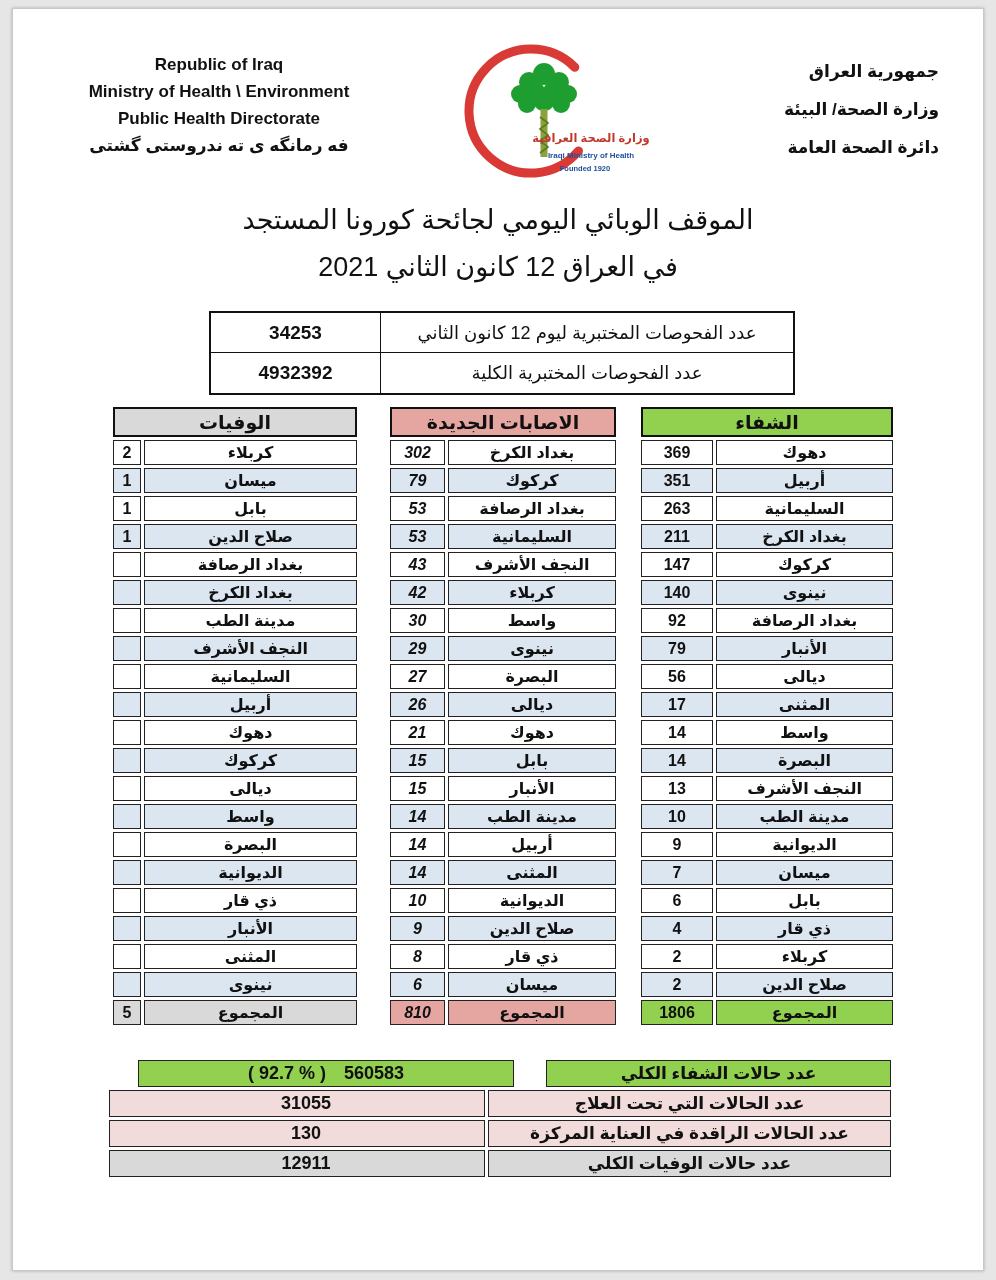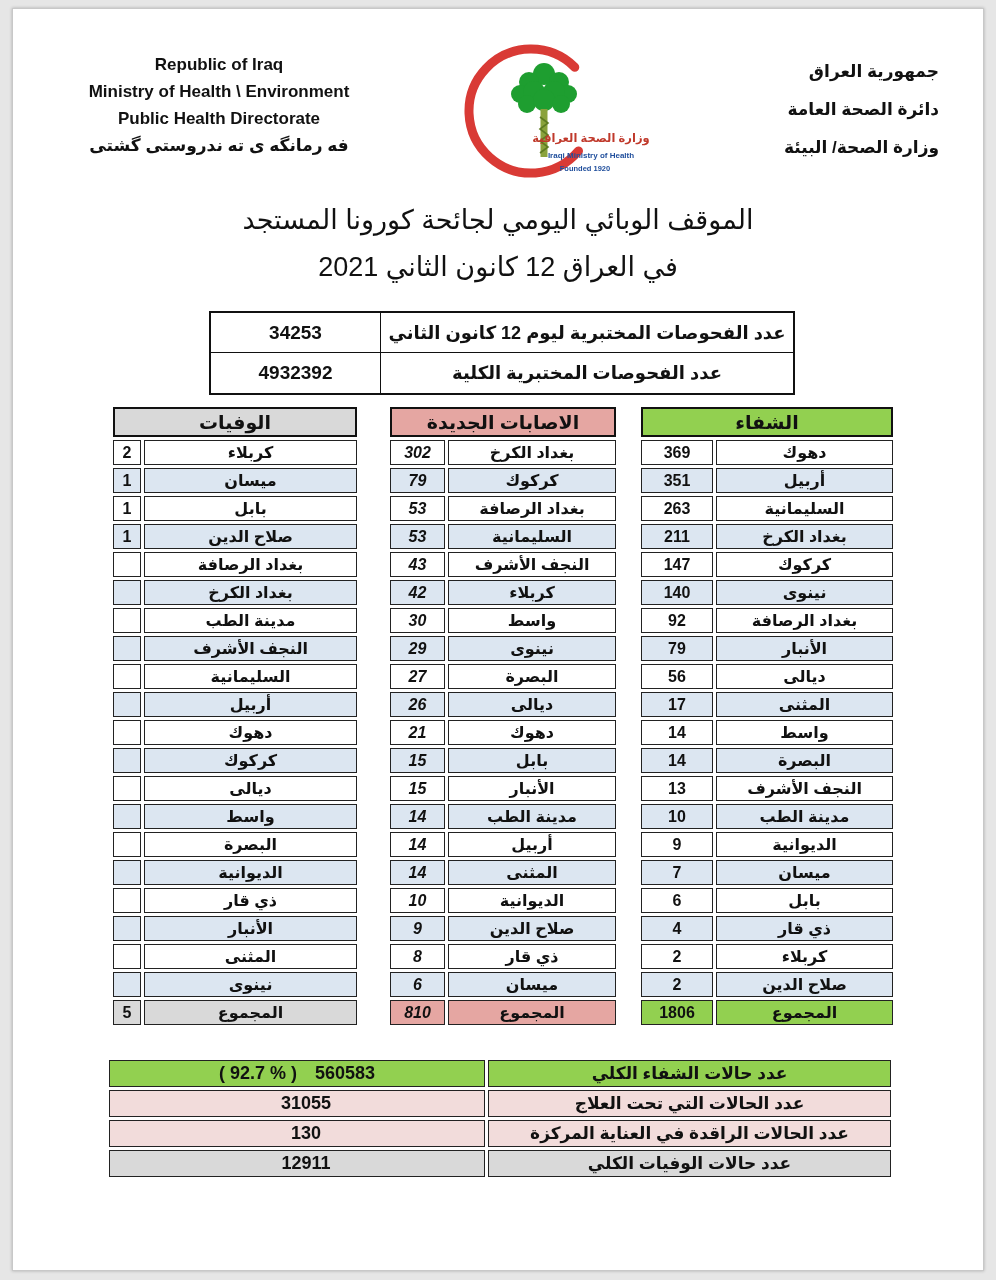--- a/index.html
+++ b/index.html
@@ -25,21 +25,21 @@
   .kurdish-line { direction: rtl; font-size: 17px; }
   .logo-wrap { width: 220px; height: 150px; margin-top: 0; }
   .ar-block { width: 210px; direction: rtl; text-align: right; font-weight: bold; font-size: 17px; line-height: 38px; padding-top: 14px; padding-left: 14px; }
   
   .title { direction: rtl; text-align: center; font-weight: normal; font-size: 27px; line-height: 47px; margin-top: 8px; }
   
   .tests { margin: 20px 0 0 196px; width: 586px; border: 2px solid #111; }
   .tests .trow { display: flex; height: 40px; border-bottom: 1px solid #111; background: #fff; }
   .tests .trow:last-child { border-bottom: none; }
   .tests .tval { width: 170px; border-right: 1px solid #111; display: flex; align-items: center; justify-content: center; font-weight: bold; font-size: 19px; }
-  .tests .tlabel { flex: 1; direction: rtl; display: flex; align-items: center; justify-content: center; font-weight: bold; font-size: 18px; }
+  .tests .tlabel { flex: 1; direction: rtl; display: flex; align-items: center; justify-content: center; font-weight: normal; font-size: 18px; }
   
   .tables { display: flex; margin: 12px 0 0 100px; align-items: flex-start; }
   .ptable .phead { height: 30px; border: 2px solid #111; display: flex; align-items: center; justify-content: center; font-weight: bold; font-size: 19px; margin-bottom: 3px; direction: rtl; }
   .prow { display: flex; gap: 3px; margin-bottom: 3px; height: 25px; }
   .pval { border: 1px solid #222; background: #fff; display: flex; align-items: center; justify-content: center; font-weight: bold; font-size: 16px; }
   .pname { flex: 1; border: 1px solid #222; background: #fff; display: flex; align-items: center; justify-content: center; font-weight: bold; font-size: 16px; direction: rtl; }
   .prow.alt .pval, .prow.alt .pname { background: #dce6f1; }
   .deaths   { width: 244px; margin-right: 33px; }
   .deaths .pval { width: 28px; }
   .newcases { width: 226px; margin-right: 25px; }
@@ -50,21 +50,21 @@
   .newcases .phead { background: #e5a6a2; }
   .recov .phead { background: #92d050; }
   .deaths .prow.total .pval, .deaths .prow.total .pname { background: #d9d9d9; }
   .newcases .prow.total .pval, .newcases .prow.total .pname { background: #e5a6a2; }
   .recov .prow.total .pval, .recov .prow.total .pname { background: #92d050; }
   
   .summary { margin: 32px 0 0 96px; width: 782px; }
   .srow { display: flex; gap: 3px; height: 27px; margin-bottom: 3px; }
   .sval { width: 376px; border: 1px solid #222; display: flex; align-items: center; justify-content: center; gap: 18px; font-weight: bold; font-size: 18px; direction: ltr; }
   .slabel { flex: 1; border: 1px solid #222; display: flex; align-items: center; justify-content: center; font-weight: bold; font-size: 17px; direction: rtl; }
-  .srow.green > div { background: #92d050; }
+  .srow.green > div { background: #92d050; margin-left: 29px; }
   .srow.pink  > div { background: #f2dcdb; }
   .srow.gray  > div { background: #d9d9d9; }
 </style>
 </head>
 <body>
 
 <div class="page">
 
   <div class="hdr">
     <div class="en-block">
@@ -92,22 +92,22 @@
           <path d="M101 78 l8 6 l-8 6 l8 6 l-8 6 l8 6 l-8 6" stroke="#5d7a22" stroke-width="1.6" fill="none"></path>
         </g>
         <text x="152" y="103" text-anchor="middle" font-size="11.5" font-weight="bold" fill="#c0392b">وزارة الصحة العراقية</text>
         <text x="152" y="119" text-anchor="middle" font-size="8" font-weight="bold" fill="#1f4e9c">Iraqi Ministry of Health</text>
         <text x="146" y="132" text-anchor="middle" font-size="7.5" font-weight="bold" fill="#1f4e9c">Founded 1920</text>
       </svg>
     </div>
 
     <div class="ar-block">
       <div>جمهورية العراق</div>
+      <div>وزارة الصحة/ البيئة</div>
       <div>دائرة الصحة العامة</div>
-      <div>وزارة الصحة/ البيئة</div>
     </div>
   </div>
 
   <div class="title">
     <div>الموقف الوبائي اليومي لجائحة كورونا المستجد</div>
     <div>في العراق  12  كانون الثاني 2021</div>
   </div>
 
   <div class="tests">
     <div class="trow">

